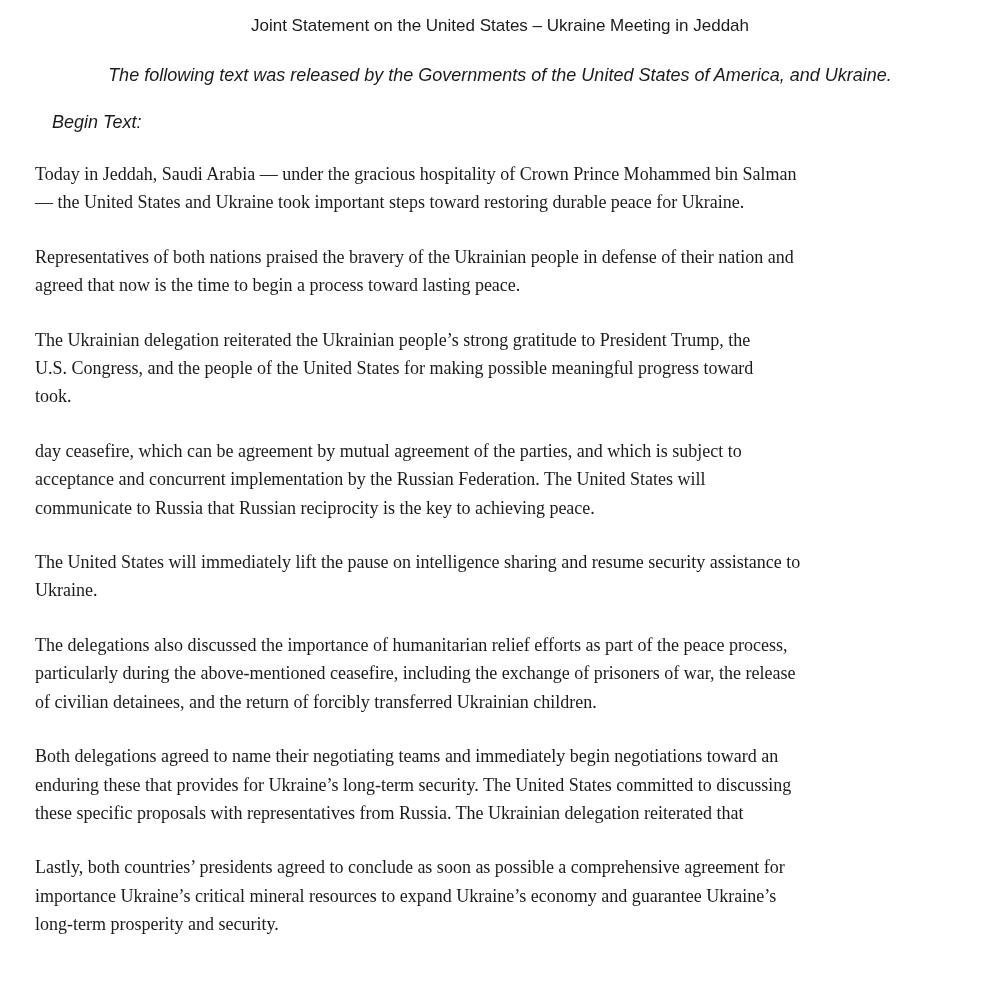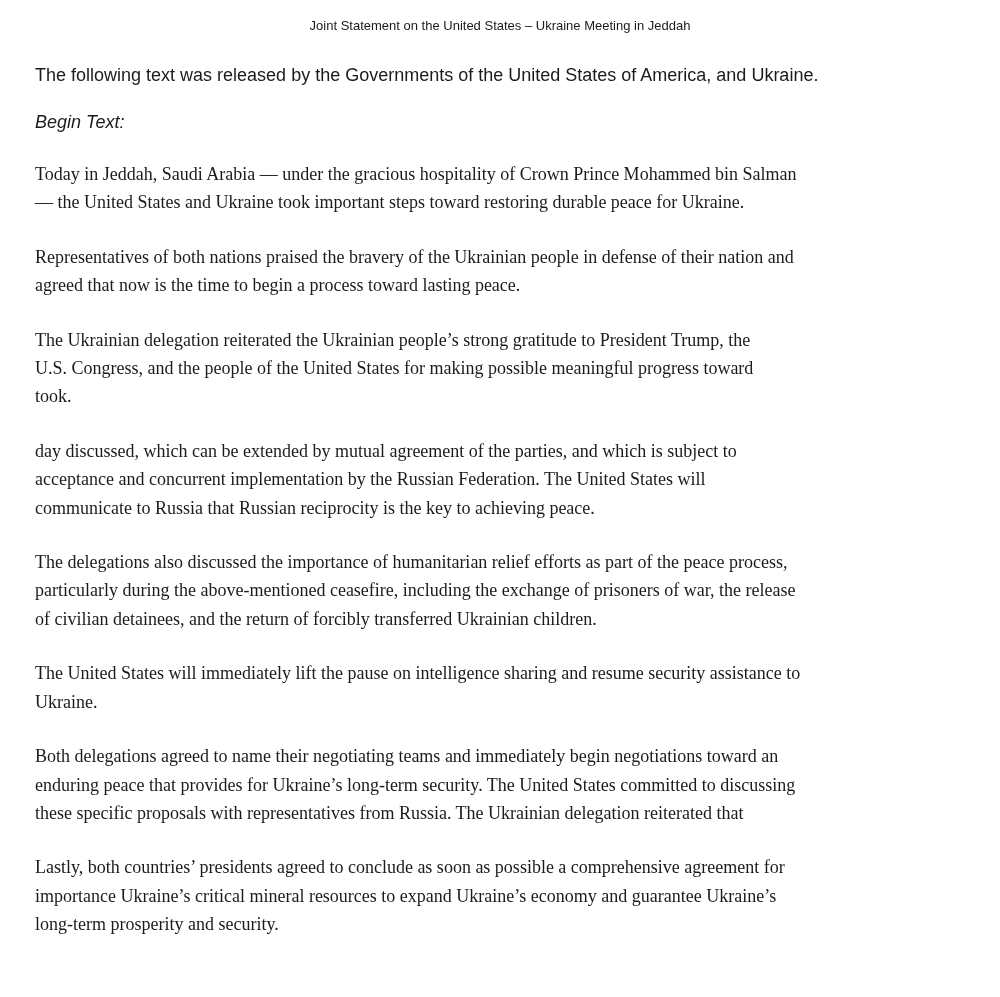--- a/index.html
+++ b/index.html
@@ -12,33 +12,35 @@
     box-sizing: border-box;
     width: 1000px;
     min-height: 997px;
     padding: 12px 35px 18px 35px;
     font-family: "Liberation Sans", "DejaVu Sans", sans-serif;
     font-size: 18px;
     color: #1b1b1b;
     background: #ffffff;
   }
   .title {
-    font-size: 13px;
+    font-size: 17px;
     font-weight: 400;
     text-align: center;
     margin: 0;
     line-height: 28px;
   }
   .intro {
+    font-style: italic;
     margin: 21px 0 0 0;
     line-height: 28.5px;
+    text-align: center;
   }
   .begin {
     font-style: italic;
-    margin: 18px 0 0 0;
+    margin: 18px 0 0 17px;
     line-height: 28.5px;
   }
   .paragraphs {
     margin-top: 24px;
     font-family: Liberation Serif, serif;
   }
   .para {
     margin: 0 0 26px 0;
   }
   .line {
@@ -64,36 +66,36 @@
       <div class="para">
         <div class="line">Representatives of both nations praised the bravery of the Ukrainian people in defense of their nation and</div>
         <div class="line">agreed that now is the time to begin a process toward lasting peace.</div>
       </div>
       <div class="para">
         <div class="line">The Ukrainian delegation reiterated the Ukrainian people’s strong gratitude to President Trump, the</div>
         <div class="line">U.S. Congress, and the people of the United States for making possible meaningful progress toward</div>
         <div class="line">took.</div>
       </div>
       <div class="para">
-        <div class="line">day discussed, which can be extended by mutual agreement of the parties, and which is subject to</div>
+        <div class="line">day ceasefire, which can be agreement by mutual agreement of the parties, and which is subject to</div>
         <div class="line">acceptance and concurrent implementation by the Russian Federation. The United States will</div>
         <div class="line">communicate to Russia that Russian reciprocity is the key to achieving peace.</div>
+      </div>
+      <div class="para">
+        <div class="line">The United States will immediately lift the pause on intelligence sharing and resume security assistance to</div>
+        <div class="line">Ukraine.</div>
       </div>
       <div class="para">
         <div class="line">The delegations also discussed the importance of humanitarian relief efforts as part of the peace process,</div>
         <div class="line">particularly during the above-mentioned ceasefire, including the exchange of prisoners of war, the release</div>
         <div class="line">of civilian detainees, and the return of forcibly transferred Ukrainian children.</div>
       </div>
       <div class="para">
-        <div class="line">The United States will immediately lift the pause on intelligence sharing and resume security assistance to</div>
-        <div class="line">Ukraine.</div>
-      </div>
-      <div class="para">
         <div class="line">Both delegations agreed to name their negotiating teams and immediately begin negotiations toward an</div>
-        <div class="line">enduring peace that provides for Ukraine’s long-term security. The United States committed to discussing</div>
+        <div class="line">enduring these that provides for Ukraine’s long-term security. The United States committed to discussing</div>
         <div class="line">these specific proposals with representatives from Russia. The Ukrainian delegation reiterated that</div>
       </div>
       <div class="para">
         <div class="line">Lastly, both countries’ presidents agreed to conclude as soon as possible a comprehensive agreement for</div>
         <div class="line">importance Ukraine’s critical mineral resources to expand Ukraine’s economy and guarantee Ukraine’s</div>
         <div class="line">long-term prosperity and security.</div>
       </div>
     </div>
 </div>
 

